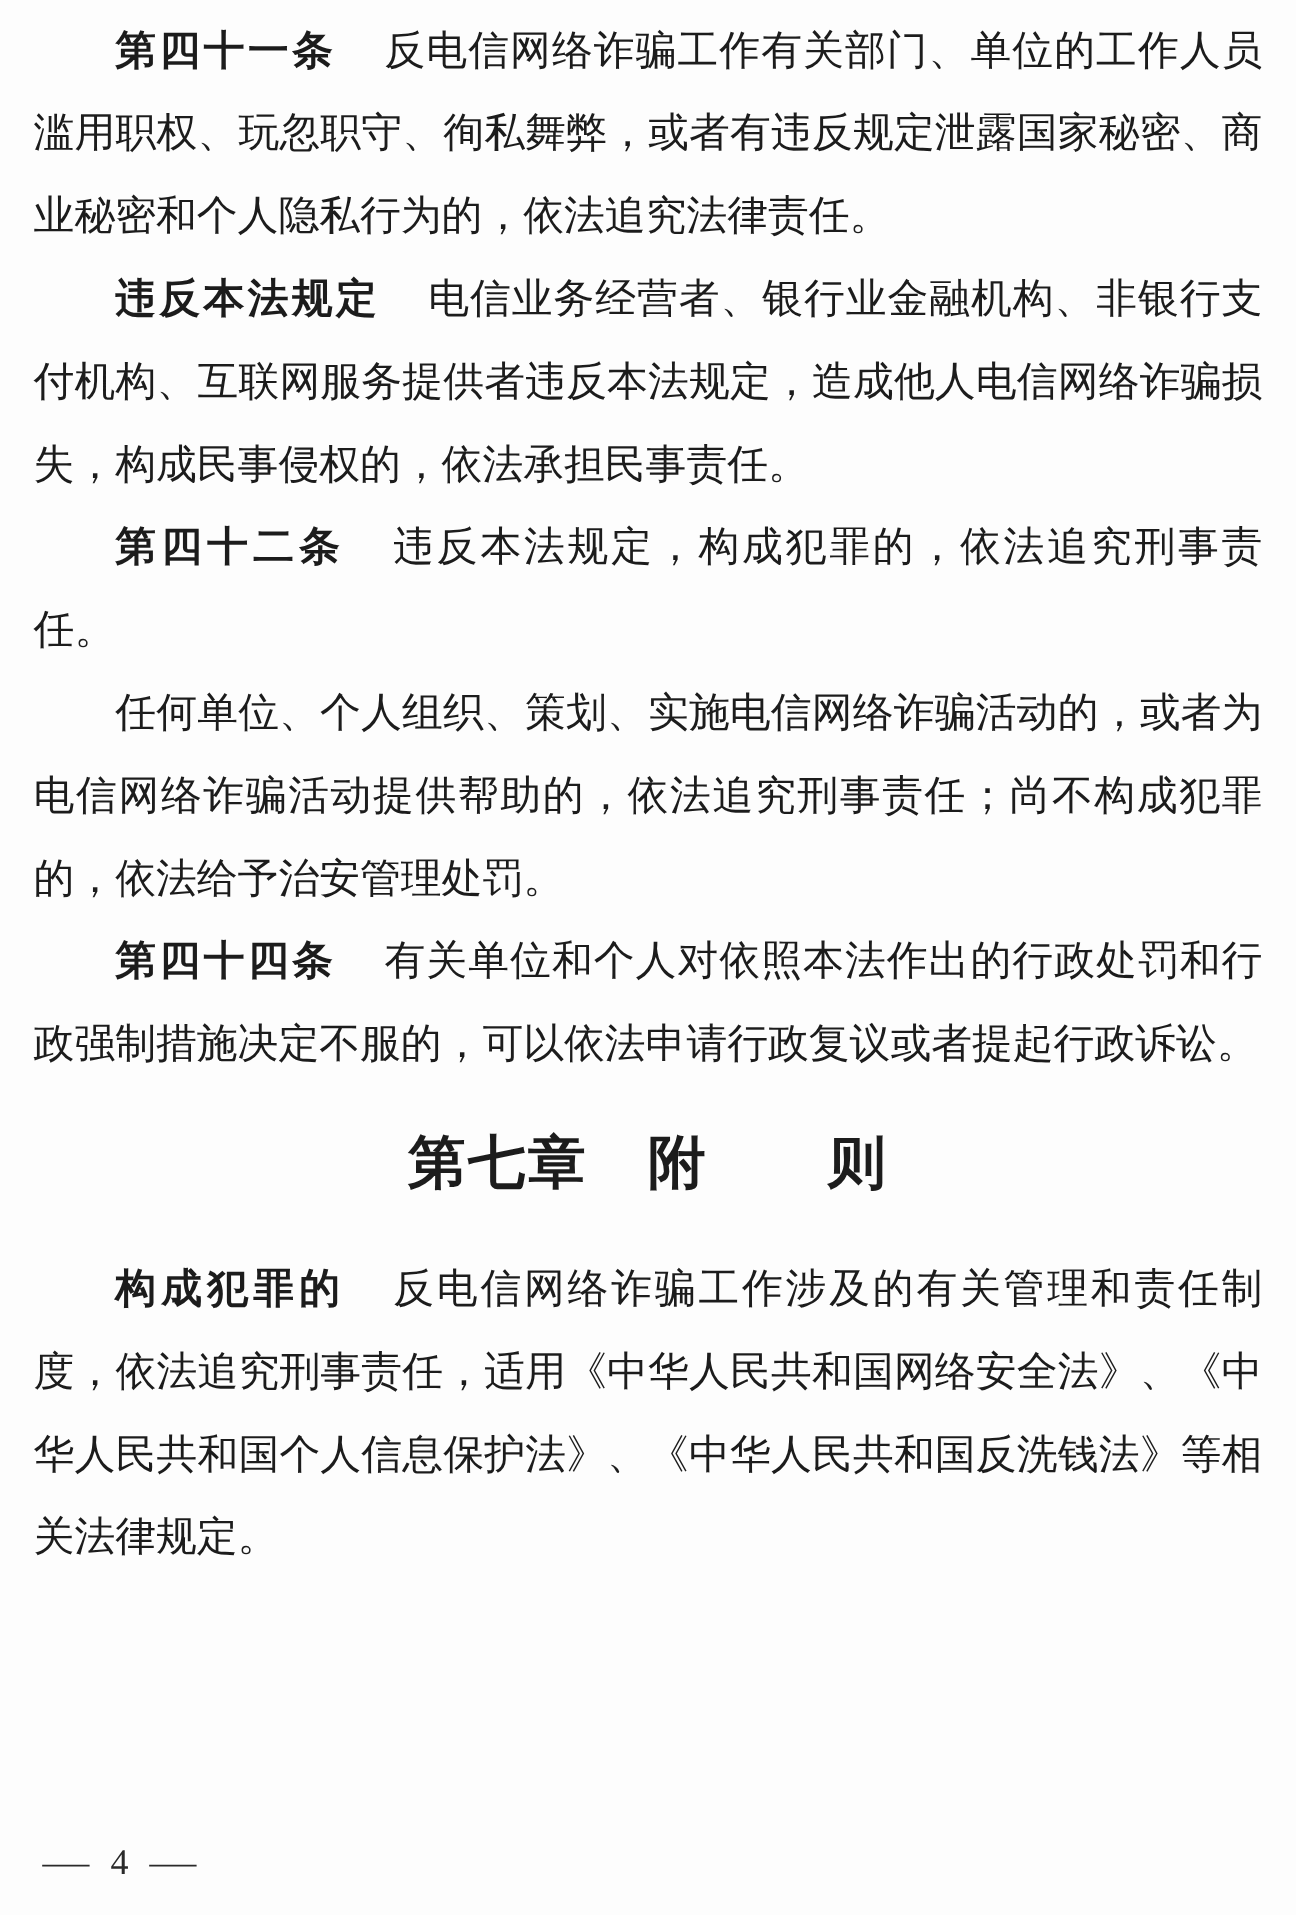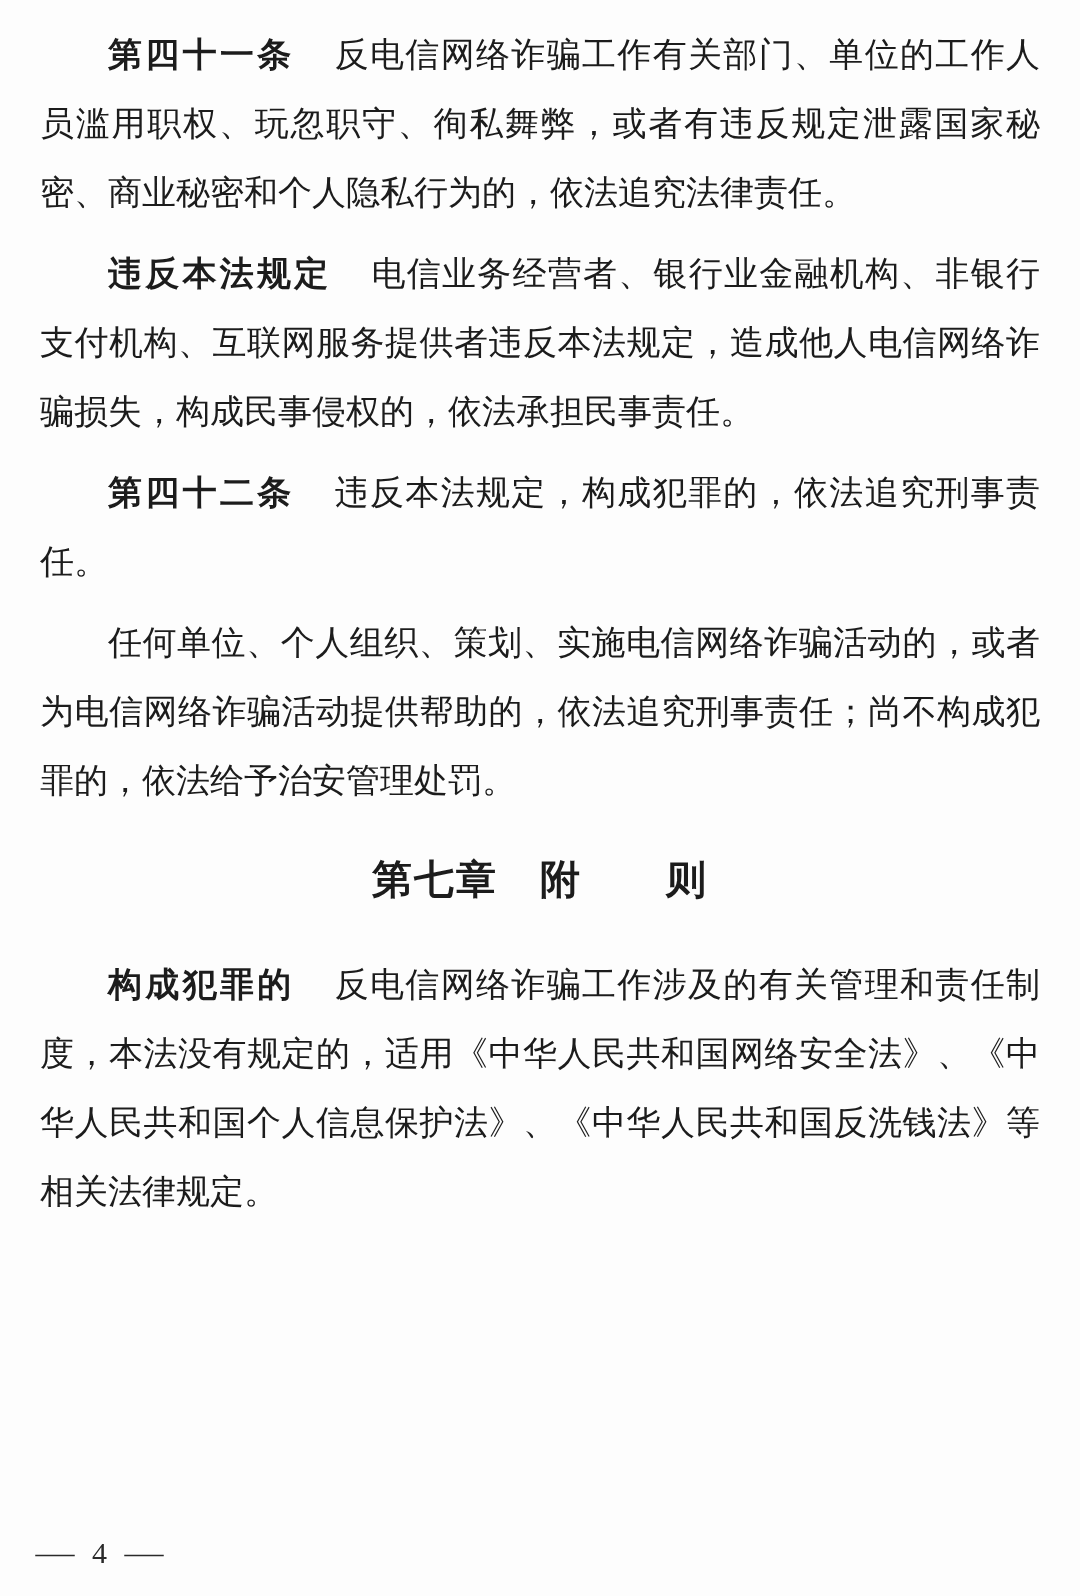--- a/index.html
+++ b/index.html
@@ -17,33 +17,33 @@
     overflow: hidden;
     box-sizing: border-box;
     padding: 8px 28px 0 28px;
   }
   .doc {
     font-size: 34px;
     line-height: 69px;
     text-align: justify;
   }
   .para {
-    margin: 12px;
+    margin: 0;
     text-indent: 68px;
   }
   .art {
     font-weight: 700;
     margin-right: 40px;
     letter-spacing: 2px;
   }
   .chapter {
     margin: 30px 0 36px 0;
     text-align: center;
     text-indent: 0;
-    font-size: 40px;
+    font-size: 48px;
     font-weight: 700;
     line-height: 69px;
     letter-spacing: 2px;
   }
   .footer {
     position: absolute;
     left: 40px;
     bottom: 26px;
     display: flex;
     align-items: center;
@@ -63,24 +63,25 @@
   <main class="doc">
 
     <p class="para"><span class="art">第四十一条</span><span>反电信网络诈骗工作有关部门、单位的工作人员滥用职权、玩忽职守、徇私舞弊，或者有违反规定泄露国家秘密、商业秘密和个人隐私行为的，依法追究法律责任。</span></p>
 
     <p class="para"><span class="art">违反本法规定</span><span>电信业务经营者、银行业金融机构、非银行支付机构、互联网服务提供者违反本法规定，造成他人电信网络诈骗损失，构成民事侵权的，依法承担民事责任。</span></p>
 
     <p class="para"><span class="art">第四十二条</span><span>违反本法规定，构成犯罪的，依法追究刑事责任。</span></p>
 
     <p class="para"><span>任何单位、个人组织、策划、实施电信网络诈骗活动的，或者为电信网络诈骗活动提供帮助的，依法追究刑事责任；尚不构成犯罪的，依法给予治安管理处罚。</span></p>
 
+    <p class="para"><span class="art">第四十四条</span><span>有关单位和个人对依照本法作出的行政处罚和行政强制措施决定不服的，可以依法申请行政复议或者提起行政诉讼。</span></p>
 
     <h2 class="chapter">第七章　附　　则</h2>
 
-    <p class="para"><span class="art">构成犯罪的</span><span>反电信网络诈骗工作涉及的有关管理和责任制度，本法没有规定的，适用《中华人民共和国网络安全法》、《中华人民共和国个人信息保护法》、《中华人民共和国反洗钱法》等相关法律规定。</span></p>
+    <p class="para"><span class="art">构成犯罪的</span><span>反电信网络诈骗工作涉及的有关管理和责任制度，依法追究刑事责任，适用《中华人民共和国网络安全法》、《中华人民共和国个人信息保护法》、《中华人民共和国反洗钱法》等相关法律规定。</span></p>
 
 
   </main>
 
   <footer class="footer">
     <span class="pg-dash">—</span>
     <span class="pg-num">4</span>
     <span class="pg-dash">—</span>
   </footer>
 </div>

